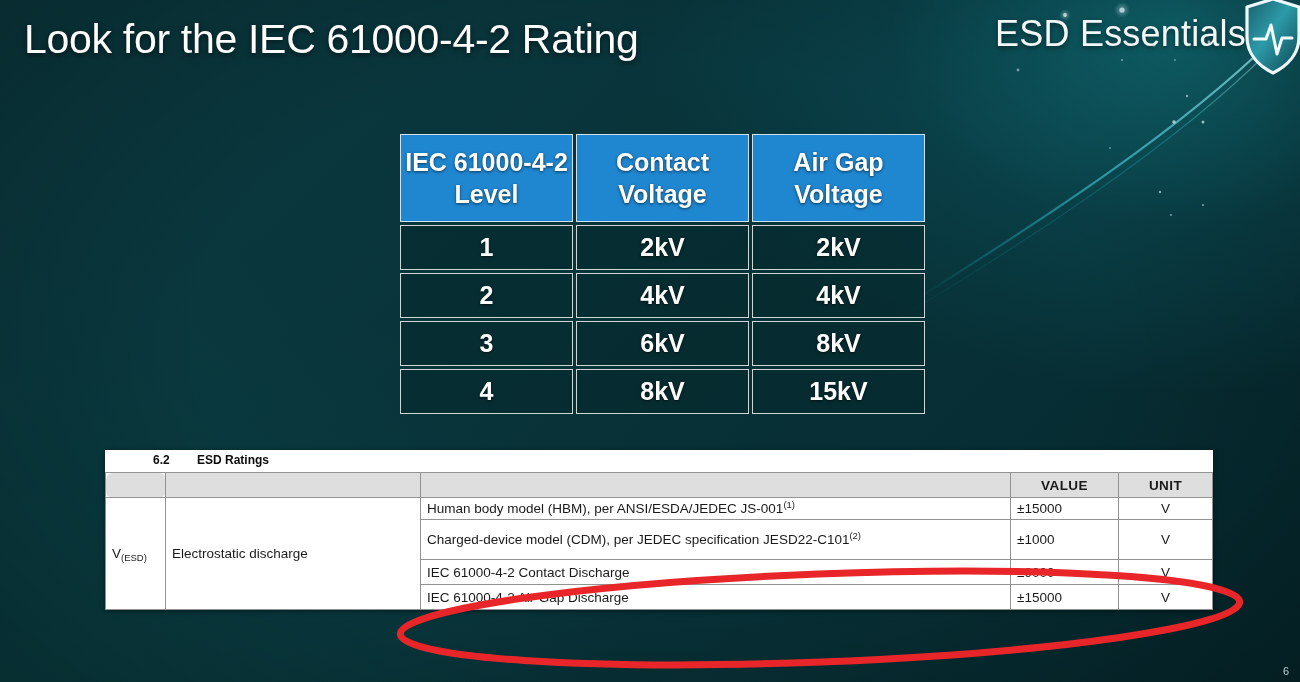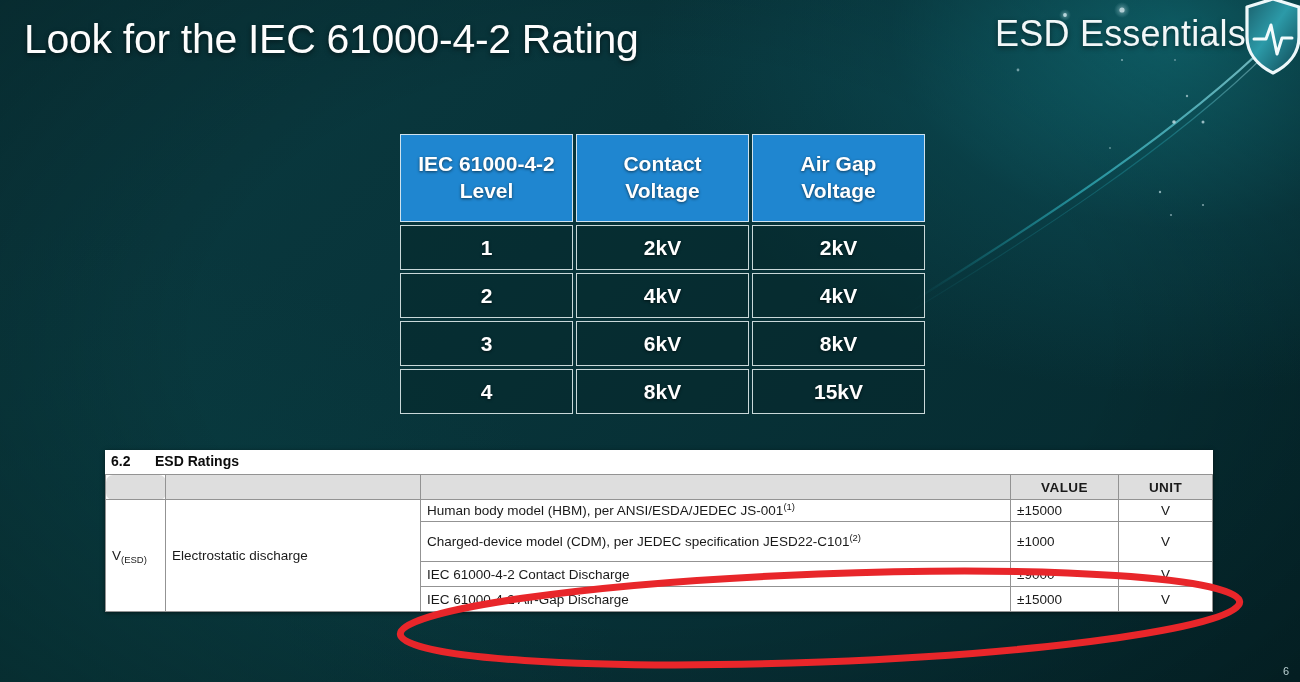--- a/index.html
+++ b/index.html
@@ -41,43 +41,43 @@
   #shield { position:absolute; right:-4px; top:-6px; width:62px; height:84px; }
 
   
   #iec-table {
     position:absolute; left:397px; top:131px;
     border-collapse:separate; border-spacing:3px;
     background:transparent;
   }
   #iec-table th, #iec-table td {
     width:173px; text-align:center; color:#ffffff;
-    font-size:21px; font-weight:700;
+    font-size:25px; font-weight:700;
     text-shadow:0 1px 3px rgba(0,0,0,0.6);
   }
   #iec-table th {
     background:#1f86d0; height:88px; line-height:1.28;
     border:1px solid #cfe2ee; padding:6px 4px;
   }
   #iec-table td {
     background:rgba(6,40,44,0.55); height:45px;
     border:1px solid #c9d8d9; font-weight:600;
   }
 
   
   #datasheet {
     position:absolute; left:105px; top:450px; width:1108px;
     background:#ffffff;
     font-family:"Liberation Sans", sans-serif;
     box-shadow:0 1px 4px rgba(0,0,0,0.5);
   }
   #ds-head {
     background:#ffffff; color:#0c0c0c;
-    font-size:14px; font-weight:700;
-    padding:3px 6px 5px 6px; white-space:nowrap;
+    font-size:12px; font-weight:700;
+    padding:3px 6px 5px 6px; white-space:nowrap;margin-left:42px;
   }
   #ds-head .num { display:inline-block; width:44px; }
   #ds-table { width:100%; border-collapse:collapse; table-layout:fixed; }
   #ds-table td, #ds-table th {
     border:1px solid #939393; color:#1a1a1a;
     font-size:13.5px; font-weight:400; padding:3px 6px;
     vertical-align:middle; background:#fff;
   }
   #ds-table thead td { background:#dedede; height:25px;margin-left:44px; }
   #ds-table thead td.colhdr { text-align:center; font-weight:700; font-size:13.5px; letter-spacing:0.4px; }

